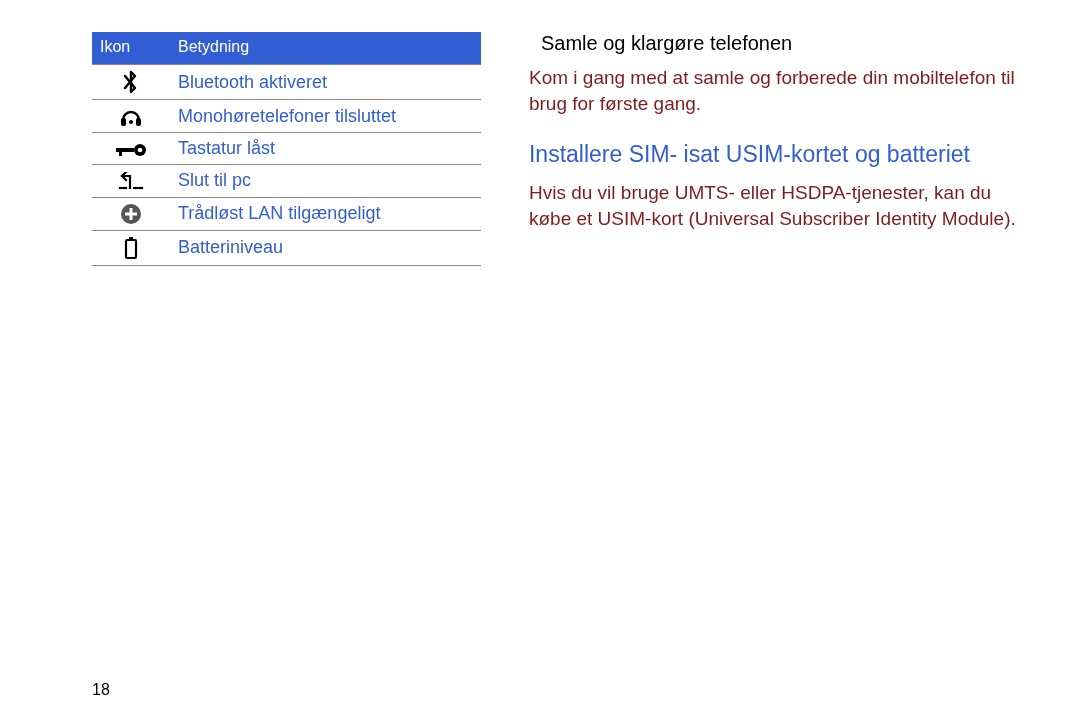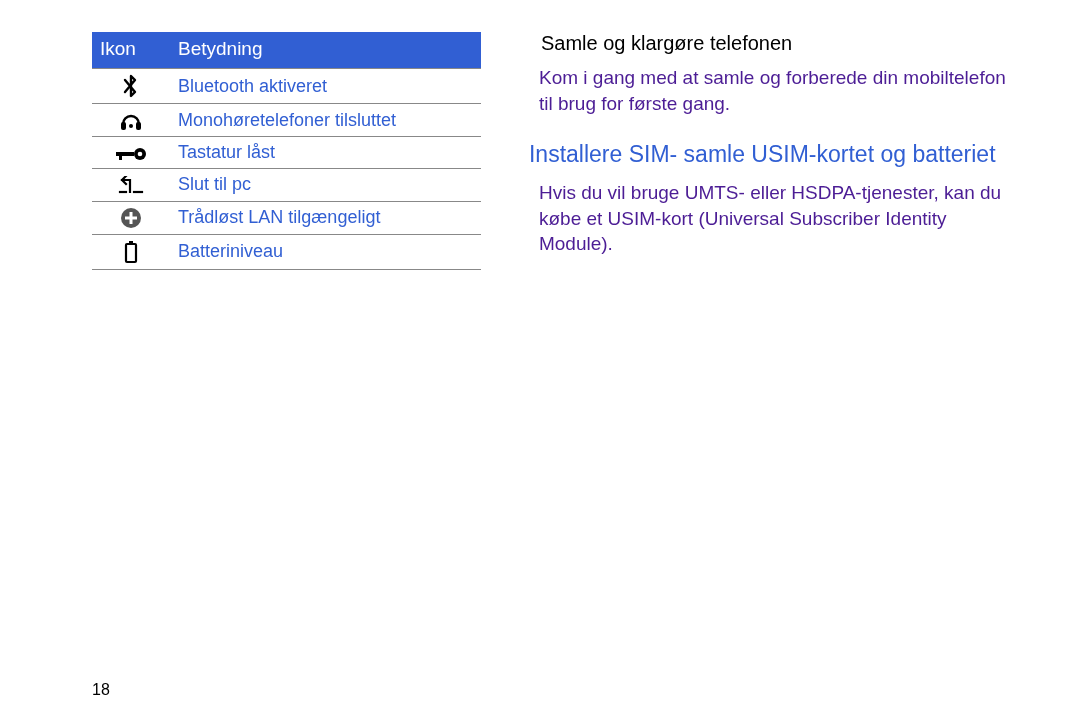--- a/index.html
+++ b/index.html
@@ -29,21 +29,21 @@
   
   .icon-table {
     width: 100%;
     border-collapse: collapse;
     margin-top: 0;
   }
   .icon-table th {
     background: #315fd3;
     color: #fff;
     font-weight: 400;
-    font-size: 19px;
+    font-size: 16px;
     text-align: left;
     padding: 6px 8px 8px 8px;
     border-bottom: 1px solid #888;
   }
   .icon-table th.col-icon { width: 62px; }
   .icon-table td {
     border-bottom: 1px solid #888;
     padding: 5px 8px;
     color: #315fd3;
     font-size: 18px;
@@ -61,22 +61,22 @@
   
   .h1 {
     font-size: 20px;
     font-weight: 400;
     color: #000;
     margin: 0 0 10px 12px;
   }
   .body {
     font-size: 19px;
     line-height: 1.35;
-    margin: 0 0 24px 10px;
-    color: #4c1d95;
+    margin: 0 0 24px 0;
+    color: #7f1d1d;
   }
   .h2 {
     font-size: 23px;
     font-weight: 400;
     color: #315fd3;
     margin: 22px 0 10px 0;
     line-height: 1.3;
   }
 
   .page-number {
@@ -177,18 +177,18 @@
           </td>
           <td>Batteriniveau</td>
         </tr>
       </tbody>
     </table>
   </div>
 
   <div class="col right">
     <h1 class="h1">Samle og klargøre telefonen</h1>
     <p class="body">Kom i gang med at samle og forberede din mobiltelefon til brug for første gang.</p>
-    <h2 class="h2">Installere SIM- samle USIM-kortet og batteriet</h2>
+    <h2 class="h2">Installere SIM- isat USIM-kortet og batteriet</h2>
     <p class="body">Hvis du vil bruge UMTS- eller HSDPA-tjenester, kan du købe et USIM-kort (Universal Subscriber Identity Module).</p>
   </div>
 
   <div class="page-number">18</div>
 </div>
 
 </body></html>

